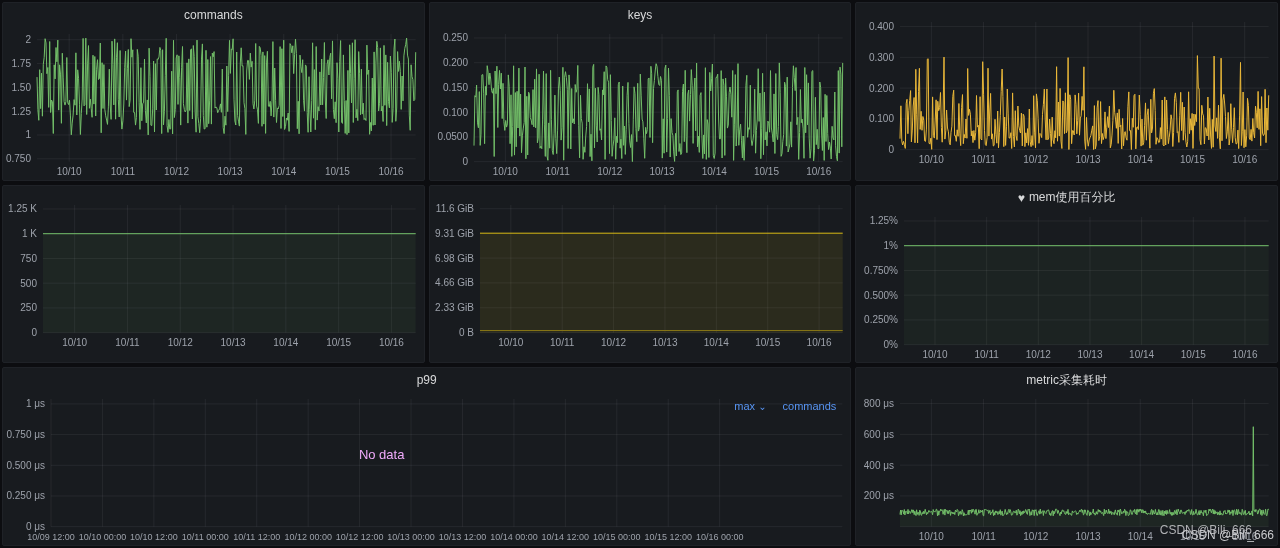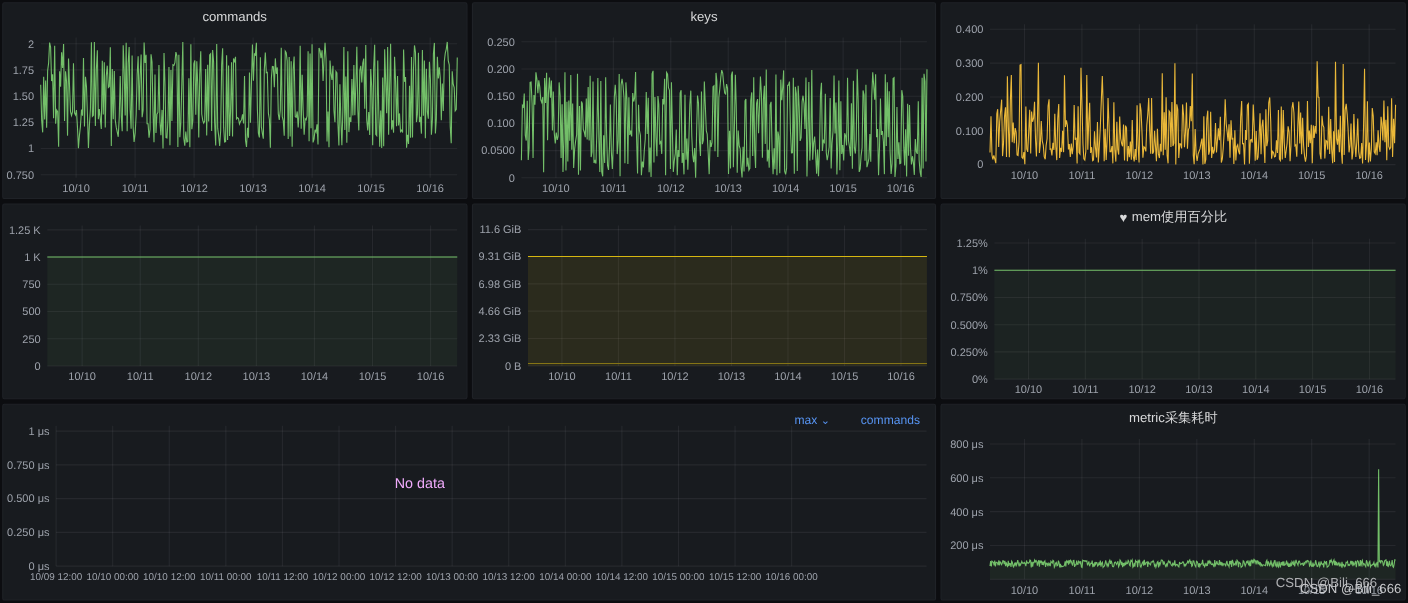--- a/index.html
+++ b/index.html
@@ -23,21 +23,21 @@
   .panel.span4{grid-column:span 4;}
   .panel.span2{grid-column:span 2;}
   .panel-header{
     flex:0 0 24px;display:flex;align-items:center;justify-content:center;gap:4px;
     font-size:12px;font-weight:500;color:#d8d9da;cursor:pointer;user-select:none;
   }
   .panel-body{flex:1;position:relative;min-height:0;}
   svg.chart{position:absolute;left:0;top:0;width:100%;height:100%;}
   svg text{font-family:"Liberation Sans",sans-serif;}
   .p99-legend{
-    position:absolute;top:8px;right:14px;display:flex;gap:28px;
+    position:absolute;top:8px;right:14px;display:flex;gap:16px;
     font-size:11px;color:#5794f2;z-index:3;cursor:pointer;
   }
   .p99-legend .chev{font-size:10px;}
   .no-data{
     position:absolute;top:36%;left:42%;
     font-size:13px;color:#f0abfc;z-index:2;
   }
   .watermark{
     position:absolute;font-size:12px;color:#c9cacd;z-index:6;white-space:nowrap;
   }
@@ -256,20 +256,21 @@
             <text x="337.2939583333333" y="147.671875" fill="#9da2ab" font-size="10" text-anchor="middle">10/15</text>
             <line x1="388.95359375000004" y1="7" x2="388.95359375000004" y2="134.671875" stroke="rgba(204,204,220,0.08)" stroke-width="1"></line>
             <text x="388.95359375000004" y="147.671875" fill="#9da2ab" font-size="10" text-anchor="middle">10/16</text>
             <path d="M48,134.671875 L48.0,35.7 L412.7,35.7 L412.65625,134.671875 Z" fill="rgba(115,191,105,0.05)" stroke="none"></path>
             <polyline points="48.0,35.7 412.7,35.7" fill="none" stroke="#73bf69" stroke-width="1"></polyline>
           </svg>
       </div>
     </div>
 
     <div class="panel span4">
+      <div class="panel-header">p99</div>
       <div class="panel-body">
         <svg class="chart" viewBox="0 0 847.328125 152.671875">
             <line x1="48" y1="11.91045673076924" x2="839.328125" y2="11.91045673076924" stroke="rgba(204,204,220,0.08)" stroke-width="1"></line>
             <text x="42" y="15.41045673076924" fill="#9da2ab" font-size="10" text-anchor="end">1 μs</text>
             <line x1="48" y1="42.60081129807693" x2="839.328125" y2="42.60081129807693" stroke="rgba(204,204,220,0.08)" stroke-width="1"></line>
             <text x="42" y="46.10081129807693" fill="#9da2ab" font-size="10" text-anchor="end">0.750 μs</text>
             <line x1="48" y1="73.29116586538463" x2="839.328125" y2="73.29116586538463" stroke="rgba(204,204,220,0.08)" stroke-width="1"></line>
             <text x="42" y="76.79116586538463" fill="#9da2ab" font-size="10" text-anchor="end">0.500 μs</text>
             <line x1="48" y1="103.9815204326923" x2="839.328125" y2="103.9815204326923" stroke="rgba(204,204,220,0.08)" stroke-width="1"></line>
             <text x="42" y="107.4815204326923" fill="#9da2ab" font-size="10" text-anchor="end">0.250 μs</text>

